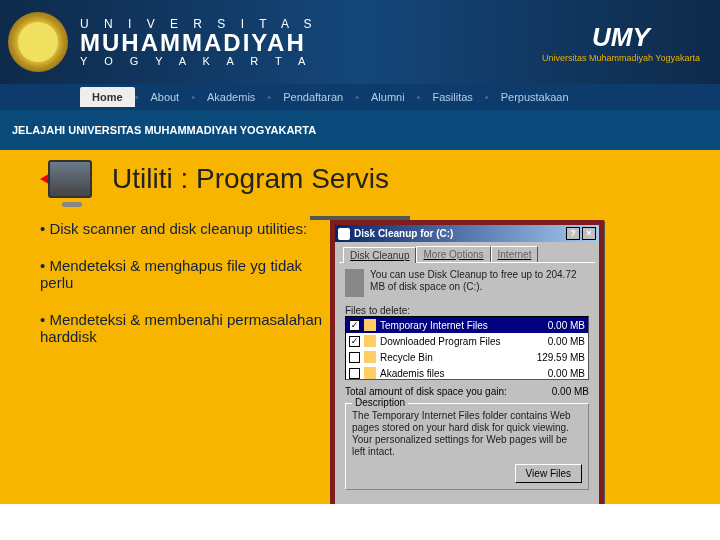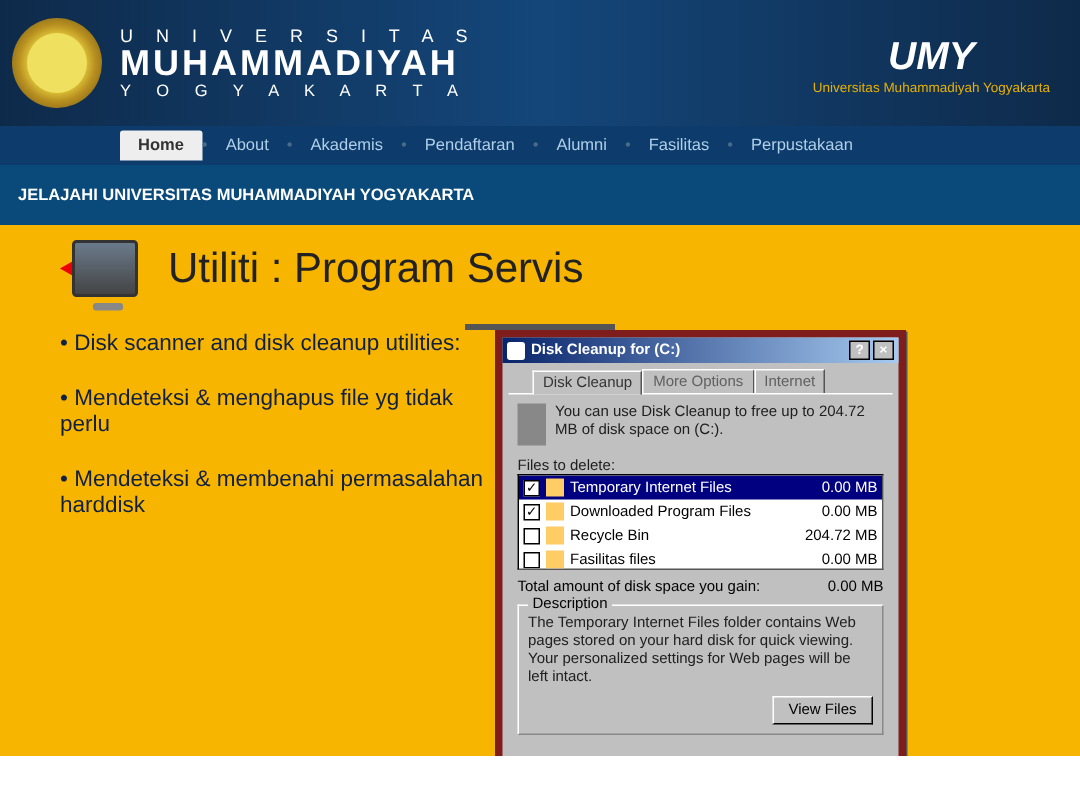--- a/index.html
+++ b/index.html
@@ -36,21 +36,21 @@
   .left-text ul { list-style: none; }
   .left-text li { margin-bottom: 20px; }
   .left-text li::before { content: "• "; }
 
   
   .win { width: 274px; background: #c0c0c0; border: 5px solid #7f1d1d; font-size: 10px; box-shadow: 1px 1px 0 #555; }
   .titlebar { height: 17px; background: linear-gradient(to right, #08246b, #a6caf0); color: #fff; font-weight: bold; display: flex; align-items: center; padding: 0 3px; font-size: 10px; }
   .titlebar .t-icon { width:12px; height:12px; background:#fff; margin-right:4px; display:inline-block; border-radius:2px; }
   .titlebar .tb-btns { margin-left: auto; display: flex; gap: 2px; }
   .tb-btn { width: 14px; height: 13px; background: #c0c0c0; border: 1px solid #000; font-size: 9px; line-height: 11px; text-align: center; cursor: pointer; }
-  .tabs { display: flex; padding: 4px 20px 0; }
+  .tabs { display: flex; padding: 4px 8px 0; text-decoration: underline; }
   .tab { background: #c0c0c0; border: 1px solid #fff; border-right-color:#555; border-bottom: none; padding: 2px 6px; font-size: 10px; color:#333; cursor:pointer; }
   .tab.active { background: #c0c0c0; position: relative; top: 1px; font-weight: normal; }
   .tab:not(.active) { color:#606060; }
   .panel { border-top: 1px solid #fff; margin: 0 4px 4px; padding: 6px; background:#c0c0c0; }
   .info-row { display:flex; }
   .info-icon { width:28px; height:28px; background:#888; margin-right:6px; }
   .info-text { font-size: 10px; color:#202020; line-height:1.2; }
   .label-small { font-size:10px; color:#202020; margin-top:8px; }
   .listbox { background:#fff; border:1px solid #555; border-top-color:#000; border-left-color:#000; height:64px; overflow:hidden; }
   .lb-row { display:flex; align-items:center; height:16px; padding:0 3px; font-size:10px; }
@@ -153,26 +153,26 @@
           <div class="lb-row">
             <span class="lb-chk">✓</span>
             <span class="lb-icon"></span>
             <span class="lb-name">Downloaded Program Files</span>
             <span class="lb-size">0.00 MB</span>
           </div>
           <div class="lb-row">
             <span class="lb-chk"></span>
             <span class="lb-icon"></span>
             <span class="lb-name">Recycle Bin</span>
-            <span class="lb-size">204.72 MB</span>
+            <span class="lb-size">129.59 MB</span>
           </div>
           <div class="lb-row">
             <span class="lb-chk"></span>
             <span class="lb-icon"></span>
-            <span class="lb-name">Fasilitas files</span>
+            <span class="lb-name">Akademis files</span>
             <span class="lb-size">0.00 MB</span>
           </div>
         </div>
         <div class="total-row">
           <span>Total amount of disk space you gain:</span>
           <span class="v">0.00 MB</span>
         </div>
         <div class="group">
           <span class="group-title">Description</span>
           <div class="desc-text">The Temporary Internet Files folder contains Web pages stored on your hard disk for quick viewing. Your personalized settings for Web pages will be left intact.</div>

